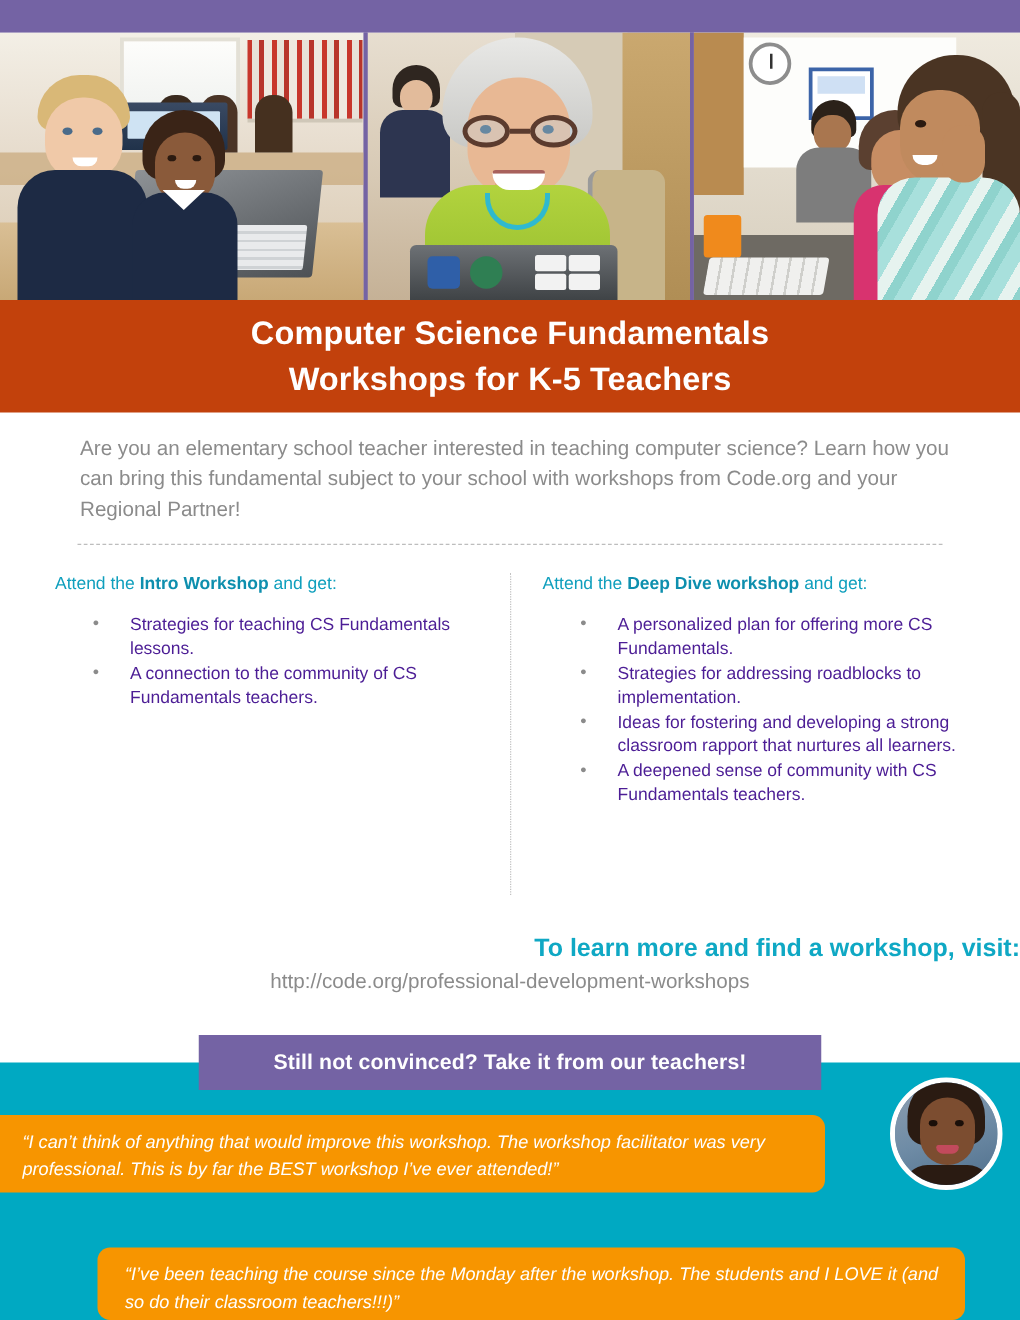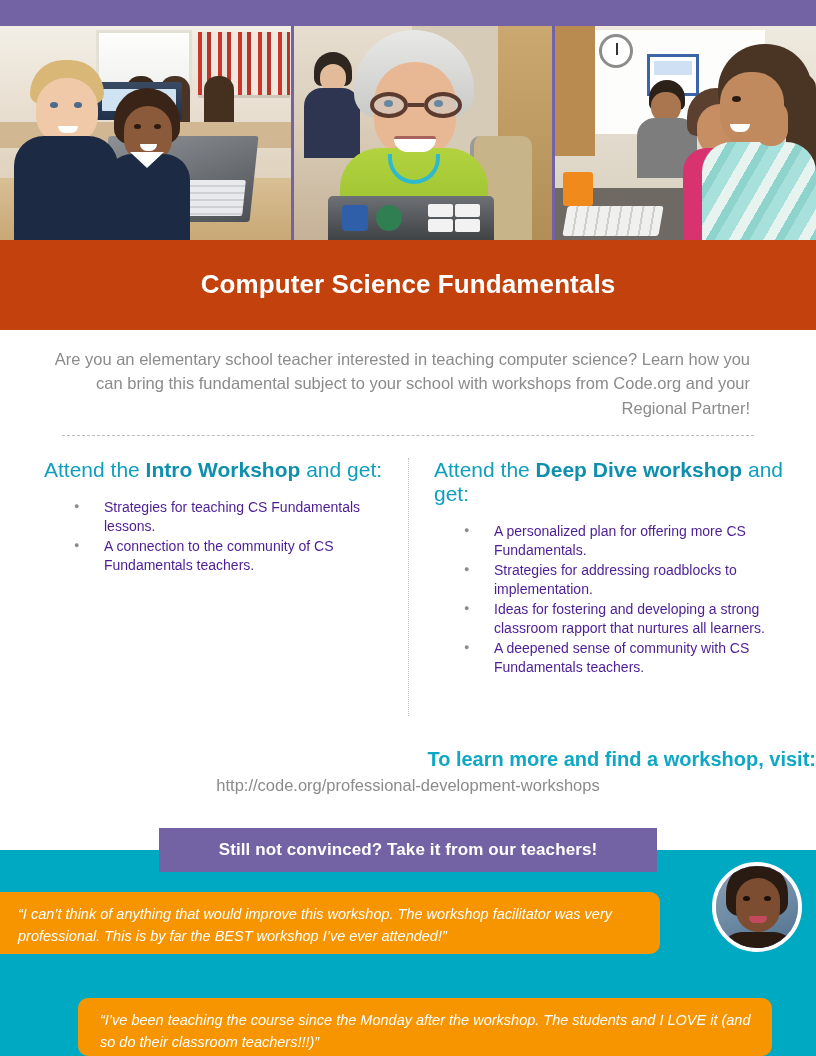--- a/index.html
+++ b/index.html
@@ -227,22 +227,22 @@
     background:#c2410c;
     display:flex; align-items:center; justify-content:center;
   }
   .titleblock h1{
     color:#ffffff; font-size:26px; font-weight:bold; line-height:1.44;
     text-align:center; letter-spacing:.1px;
   }
 
   
   .intro{
-    position:absolute; left:50px; top:347px; width:700px;
-    text-align:right; color:#8b8b8b; font-size:16.5px; line-height:1.48;
+    position:absolute; left:64px; top:347px; width:700px;
+    text-align:left; color:#8b8b8b; font-size:16.5px; line-height:1.48;
   }
 
   .divider{
     position:absolute; left:62px; top:435px; width:692px; height:1px;
     border-top:1px dashed #bdbdbd;
   }
 
   
   .cols{
     position:absolute; left:0; top:458px; width:816px; height:262px;
@@ -251,21 +251,21 @@
     position:absolute; left:408px; top:0; width:1px; height:258px;
     border-left:1px dotted #c2c2c2;
   }
   .col{ position:absolute; top:0; }
   .col.left{ left:44px; width:350px; }
   .col.right{ left:434px; width:350px; }
   .col .q{
     font-size:15.5px; font-style:italic; color:#2ab3cc; margin-bottom:15px;
   }
   .col .attend{
-    font-size:21px; color:#0f9fbd; margin-bottom:16px;
+    font-size:14px; color:#0f9fbd; margin-bottom:16px;
   }
   .col .attend b{ color:#0e8fae; font-weight:bold; }
   .col ul{ list-style:none; padding-left:20px; }
   .col li{
     position:relative; padding-left:40px; color:#4c1d95;
     font-size:14px; line-height:1.36; margin-bottom:1px;
   }
   .col li:before{
     content:"\25CF"; position:absolute; left:10px; top:0;
     color:#8b8b8b; font-size:9px; line-height:1.9;
@@ -432,20 +432,21 @@
     </div>
     <div class="orange"></div>
     <div class="kbd"></div>
   </div>
 
 </div>
 
 <div class="titleblock">
   <h1>
     <span>Computer Science Fundamentals</span><br>
+    <span>Workshops for K-5 Teachers</span>
   </h1>
 </div>
 
 <div class="intro">Are you an elementary school teacher interested in teaching computer science? Learn how you can bring this fundamental subject to your school with workshops from Code.org and your Regional Partner!</div>
 
 <div class="divider"></div>
 
 <div class="cols">
   <div class="vsep"></div>
 

